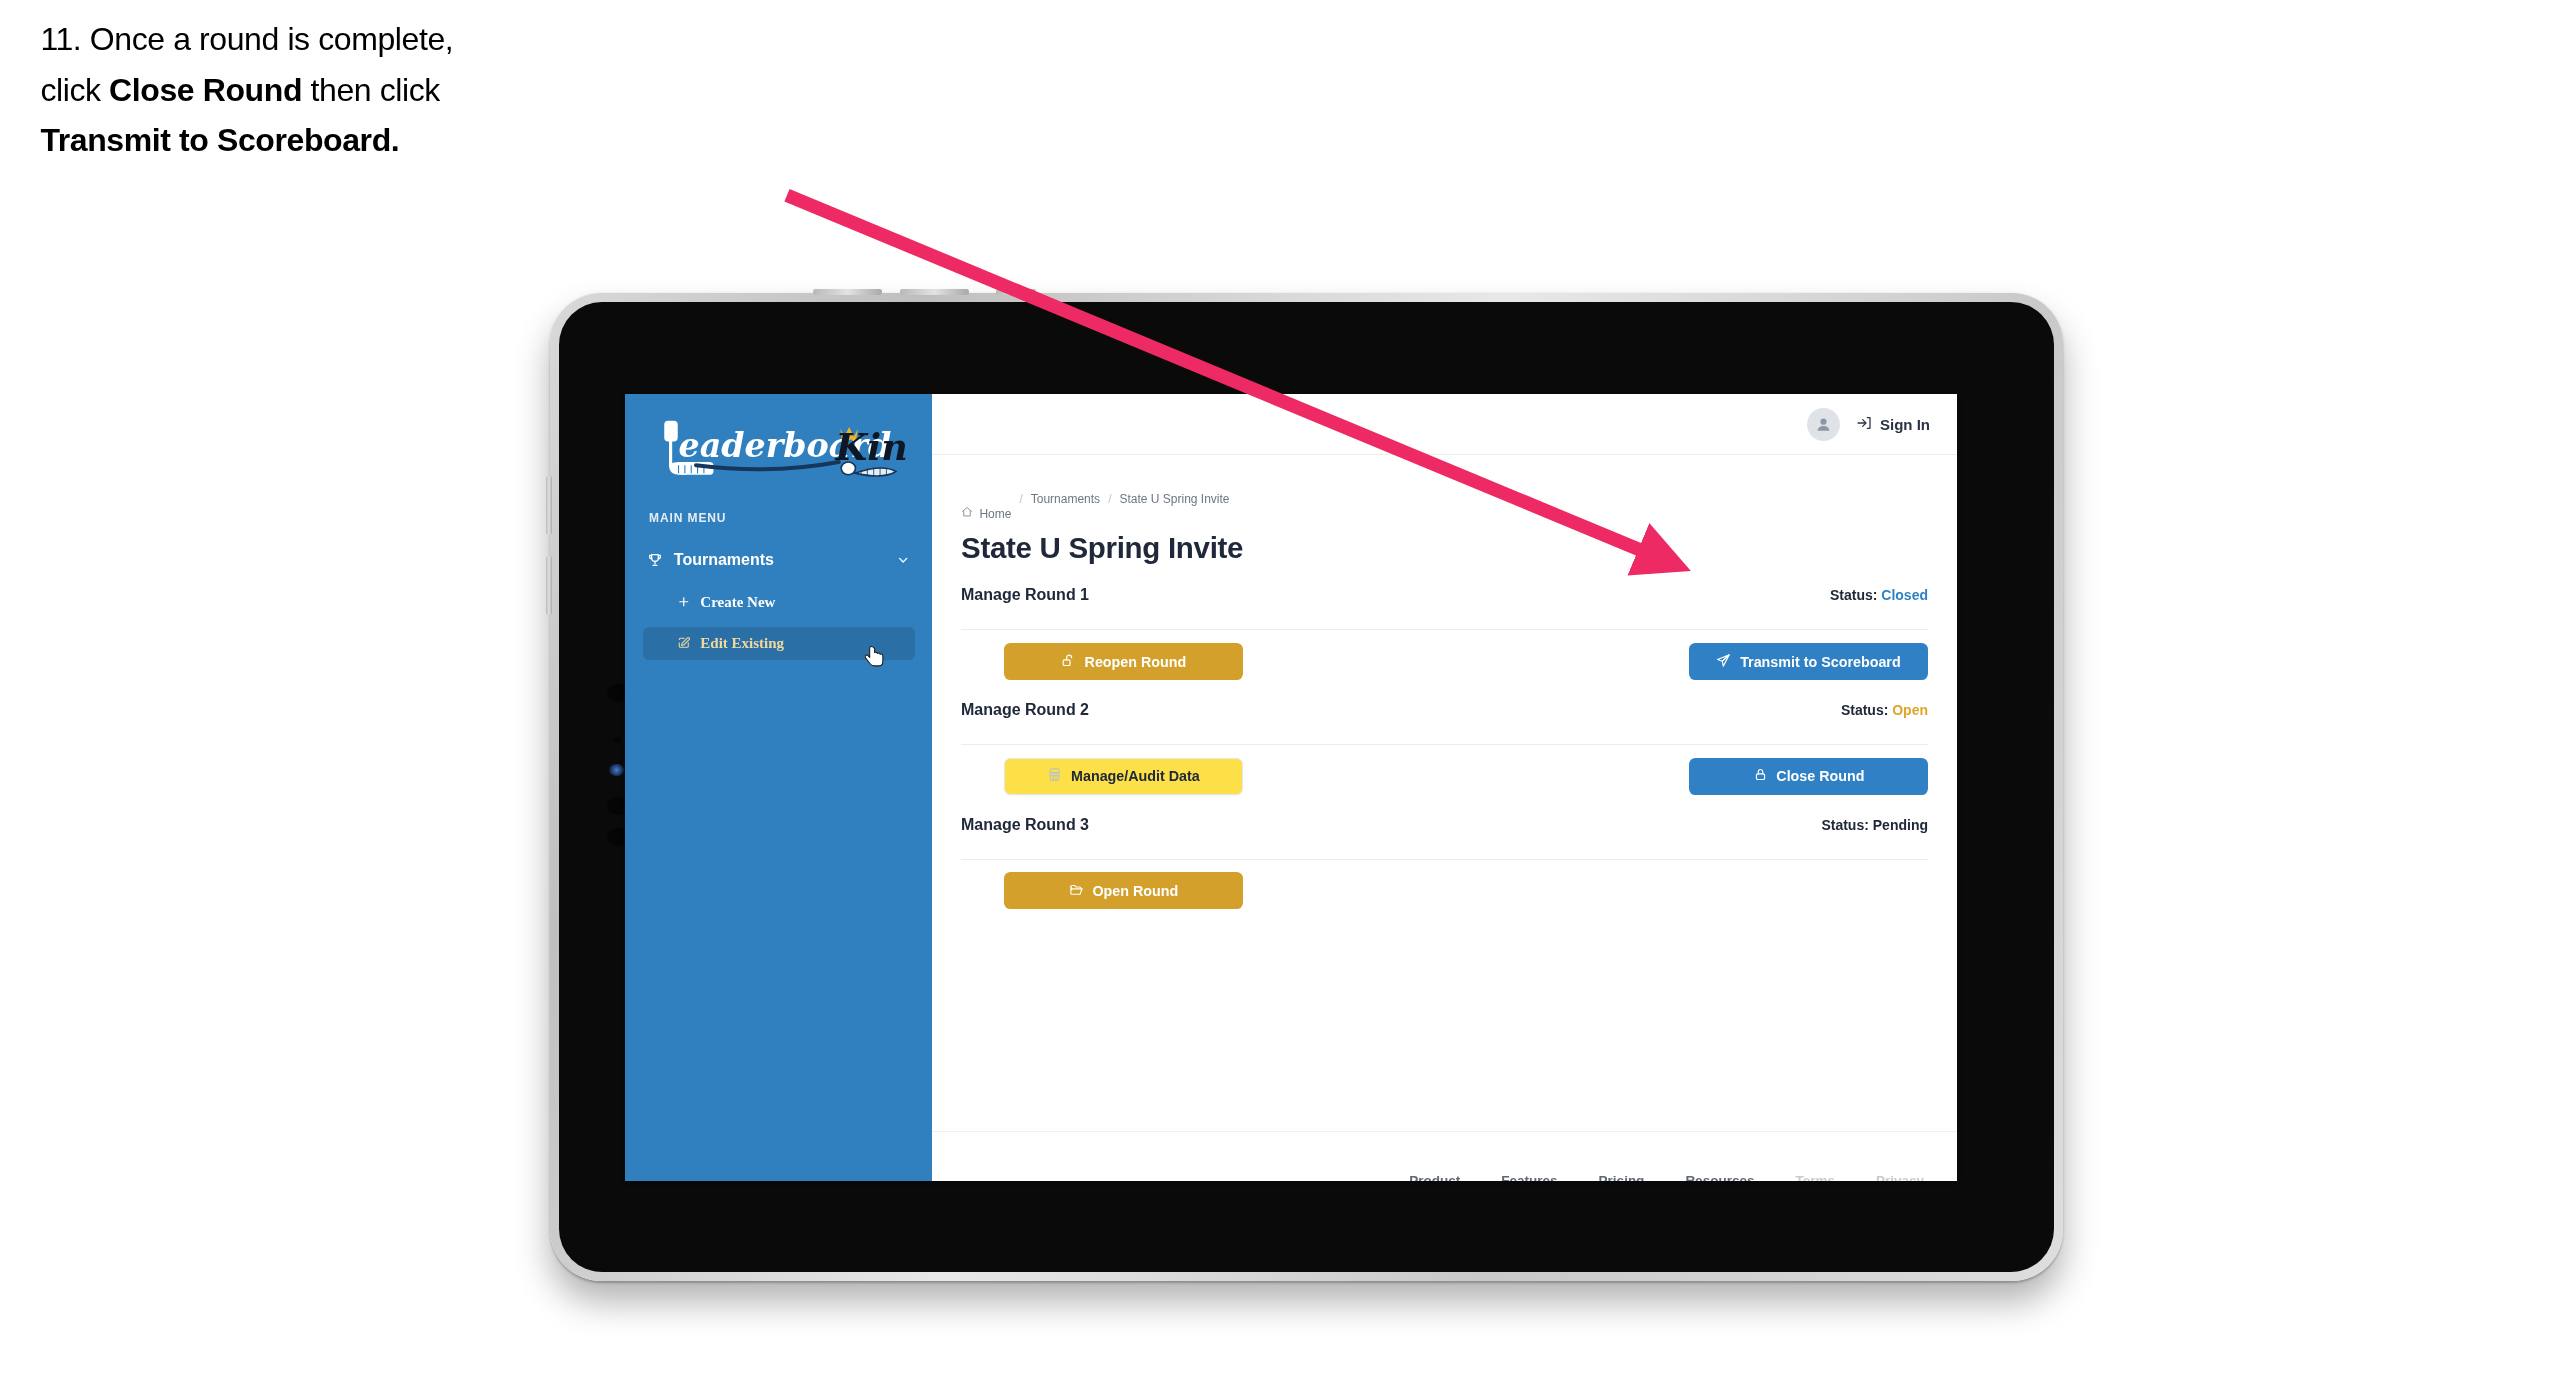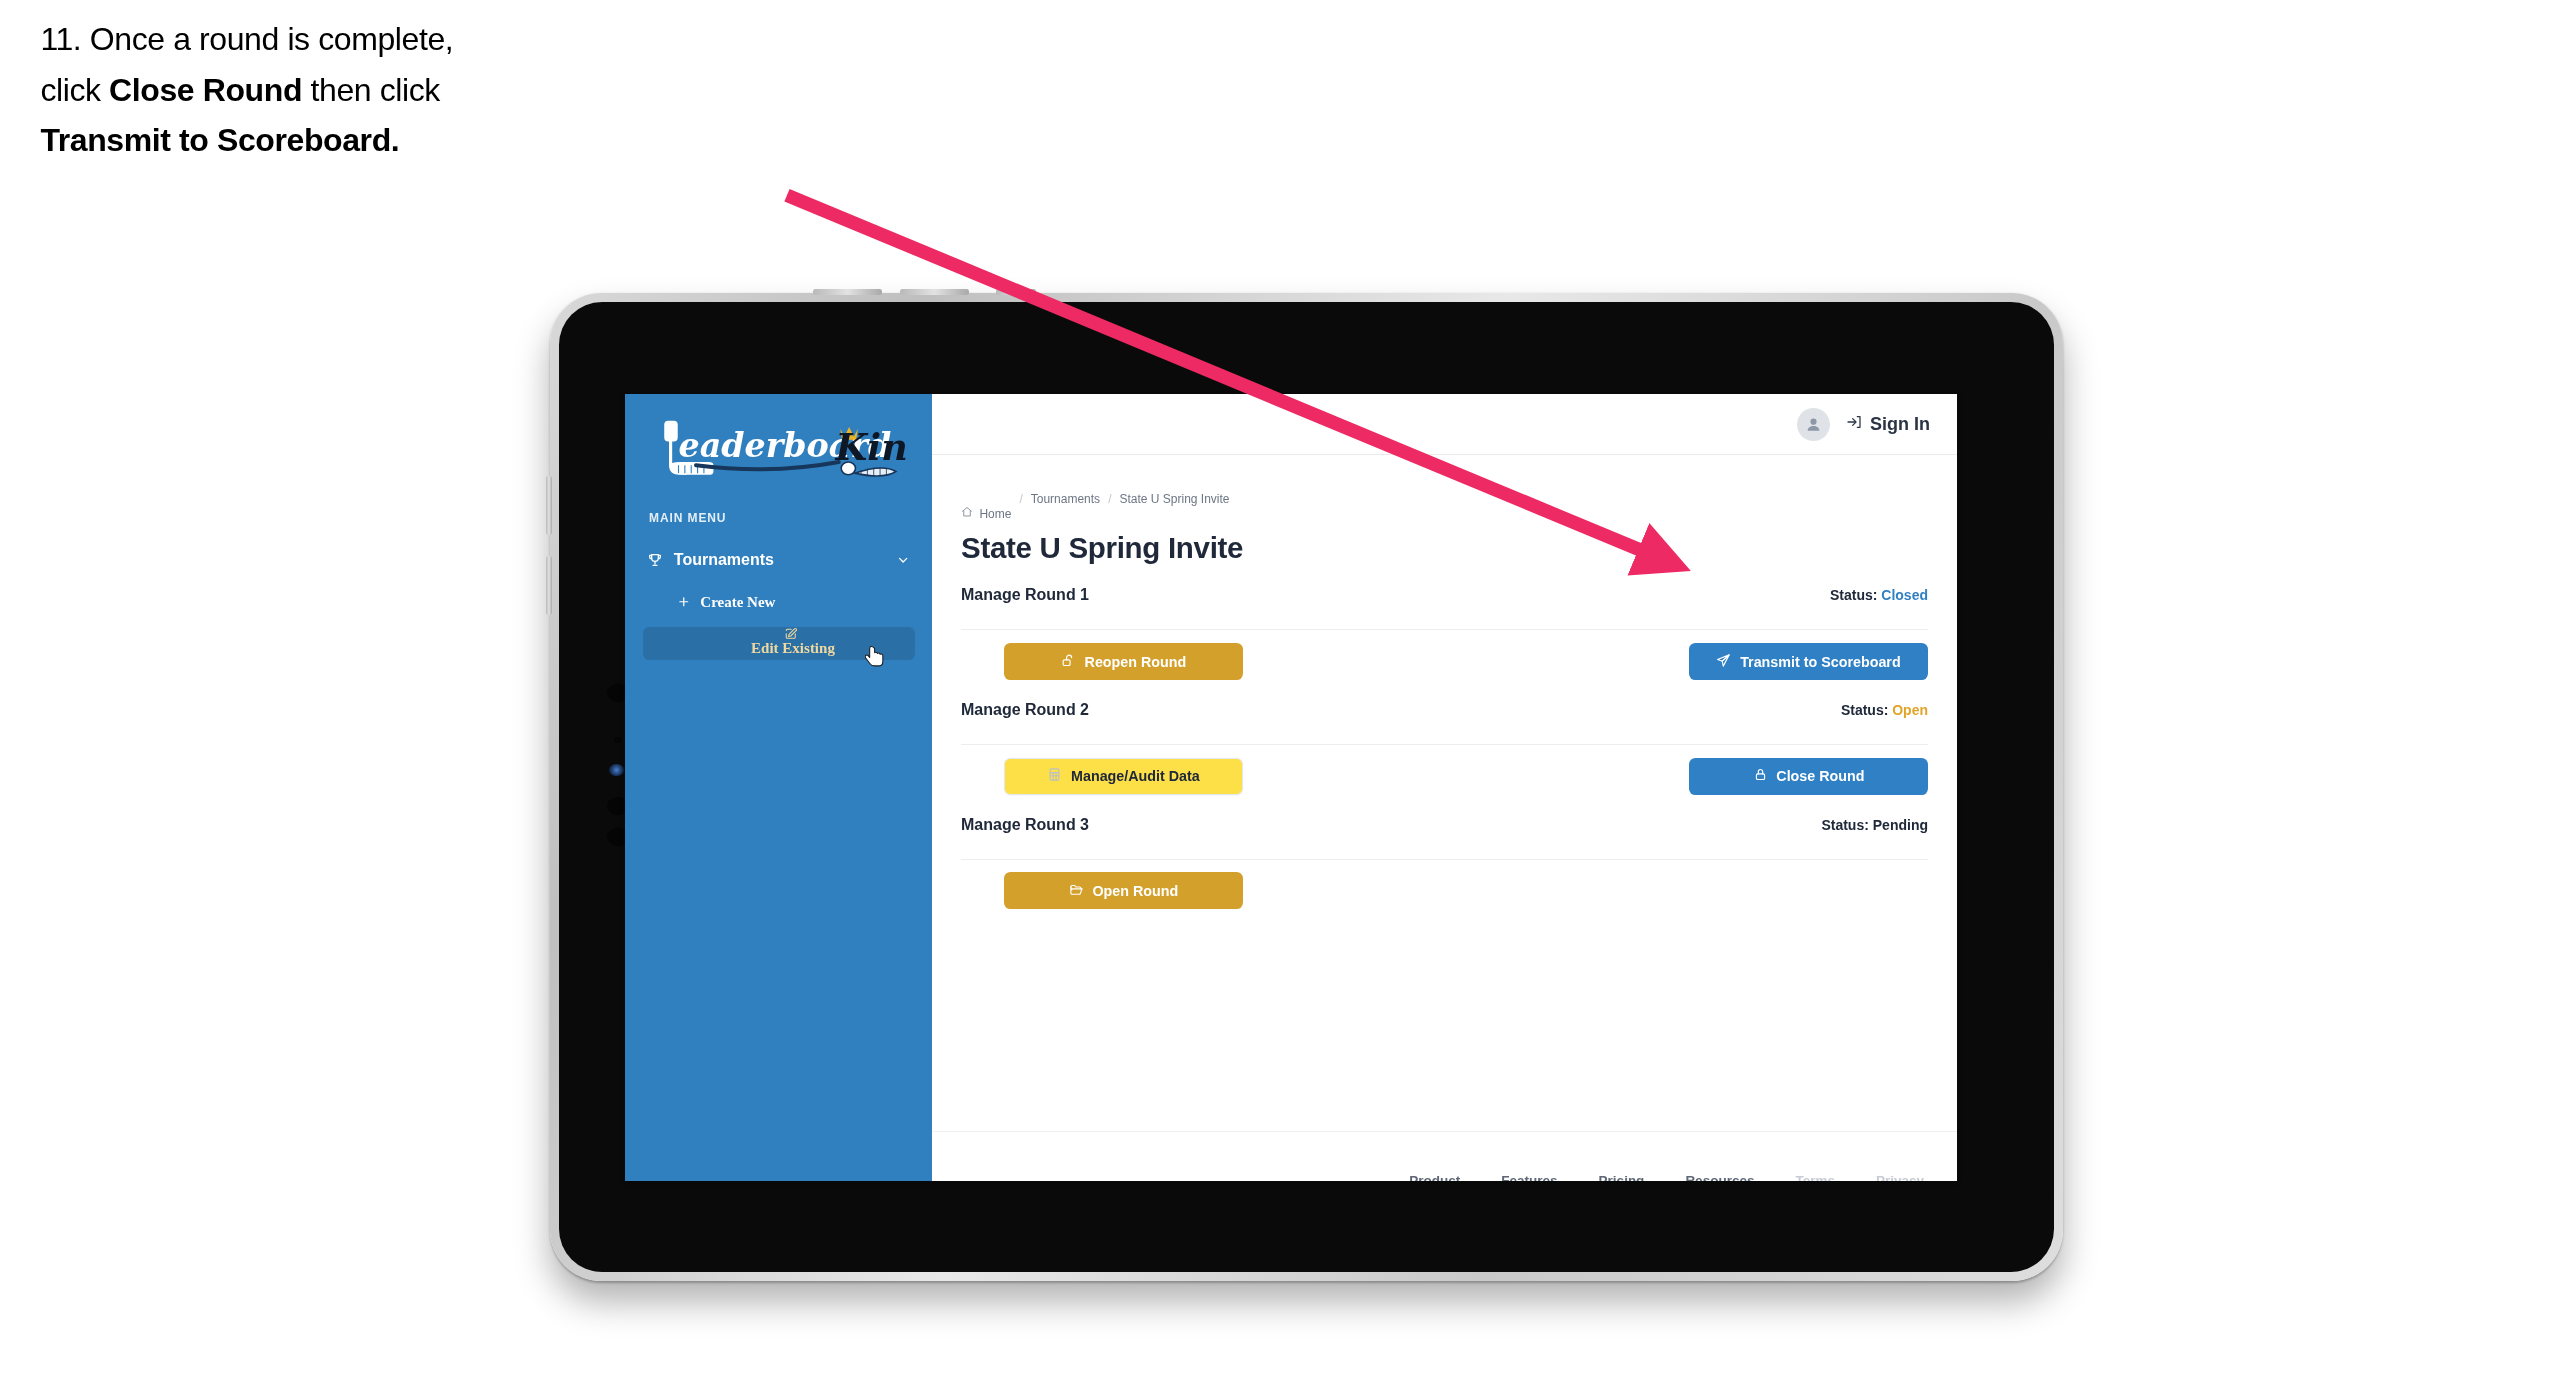--- a/index.html
+++ b/index.html
@@ -157,21 +157,20 @@
   .nav-sub .sub-ico {
     width: 24px;
     display: inline-flex;
     align-items: center;
     justify-content: center;
     margin-right: 4.8px;
   }
   .nav-sub.active {
     background: #2a6fa6;
     color: #f0d9a0;
-    flex-direction: column;
   }
   .cursor-hand {
     position: absolute;
     right: 29px;
     bottom: -11px;
     width: 21px;
     height: 25.5px;
   }
 
   
@@ -195,21 +194,21 @@
     width: 33px; height: 33px;
     border-radius: 50%;
     background: #dfe3e8;
     display: flex; align-items: center; justify-content: center;
     margin-right: 16px;
   }
   .signin {
     display: flex;
     align-items: center;
     gap: 8px;
-    font-size: 18px;
+    font-size: 15px;
     font-weight: 700;
     color: #2b3445;
   }
 
   .content {
     padding: 21px 29px 0 29px;
     flex: 1;
   }
   .breadcrumb {
     display: flex;

